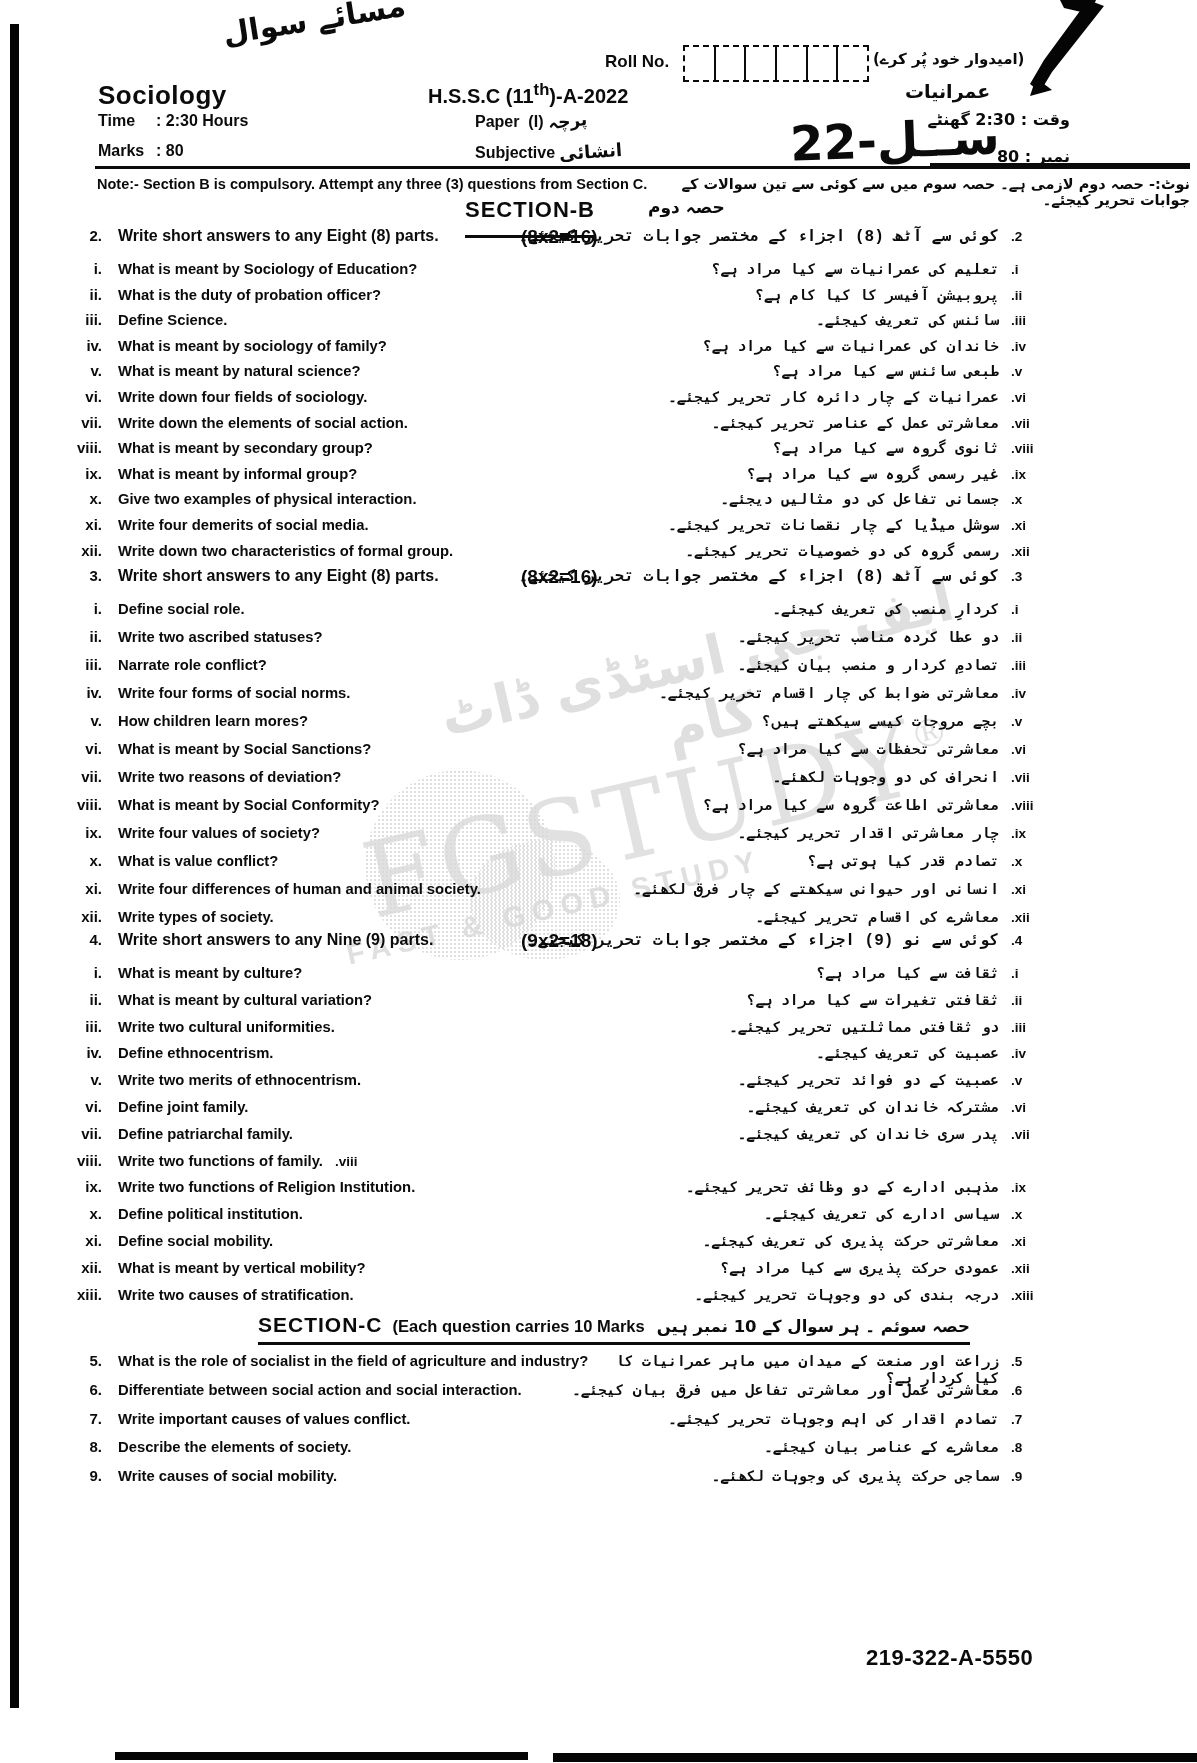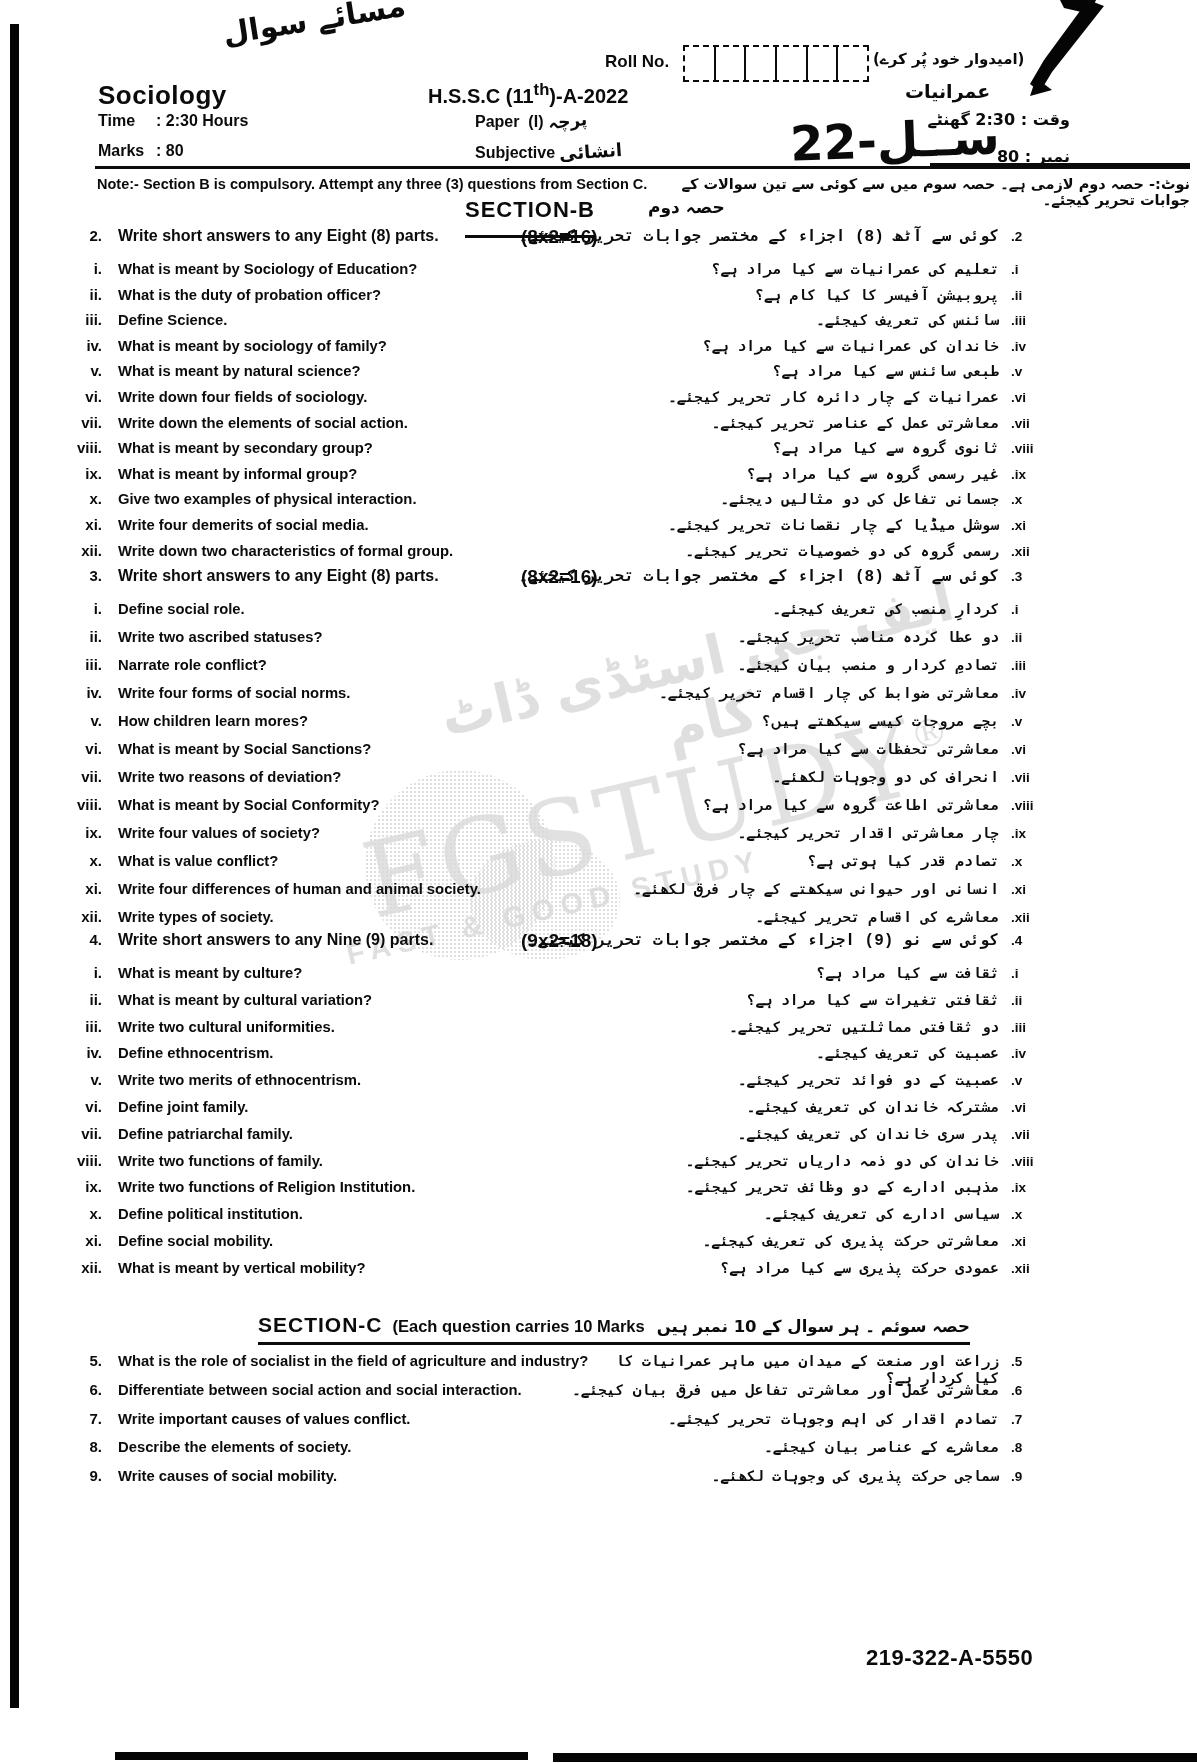--- a/index.html
+++ b/index.html
@@ -351,21 +351,20 @@
       </div>
       <div class="qrow" style="height: 26.8px;">
         <span class="c-num">vii.</span>
         <span class="c-en">Define patriarchal family.</span>
         <span class="c-ur urdu">پدر سری خاندان کی تعریف کیجئے۔</span>
         <span class="c-rnum">.vii</span>
       </div>
       <div class="qrow" style="height: 26.8px;">
         <span class="c-num">viii.</span>
         <span class="c-en">Write two functions of family.</span>
-        <span class="c-ur urdu">خاندان کی دو ذمہ داریاں تحریر کیجئے۔</span>
         <span class="c-rnum">.viii</span>
       </div>
       <div class="qrow" style="height: 26.8px;">
         <span class="c-num">ix.</span>
         <span class="c-en">Write two functions of Religion Institution.</span>
         <span class="c-ur urdu">مذہبی ادارے کے دو وظائف تحریر کیجئے۔</span>
         <span class="c-rnum">.ix</span>
       </div>
       <div class="qrow" style="height: 26.8px;">
         <span class="c-num">x.</span>
@@ -377,20 +376,26 @@
         <span class="c-num">xi.</span>
         <span class="c-en">Define social mobility.</span>
         <span class="c-ur urdu">معاشرتی حرکت پذیری کی تعریف کیجئے۔</span>
         <span class="c-rnum">.xi</span>
       </div>
       <div class="qrow" style="height: 26.8px;">
         <span class="c-num">xii.</span>
         <span class="c-en">What is meant by vertical mobility?</span>
         <span class="c-ur urdu">عمودی حرکت پذیری سے کیا مراد ہے؟</span>
         <span class="c-rnum">.xii</span>
+      </div>
+      <div class="qrow" style="height: 26.8px;">
+        <span class="c-num">xiii.</span>
+        <span class="c-en">Write two causes of stratification.</span>
+        <span class="c-ur urdu">درجہ بندی کی دو وجوہات تحریر کیجئے۔</span>
+        <span class="c-rnum">.xiii</span>
       </div>
     </div>
   </div>
 
 <div class="abs secc-head">
   <span class="secc-title">SECTION-C</span>
   <span class="secc-sub">(Each question carries 10 Marks</span>
   <span class="secc-ur urdu">حصہ سوئم ۔ ہر سوال کے 10 نمبر ہیں</span>
 </div>
 <div id="cblock" class="qblock" style="top:1352px;">

